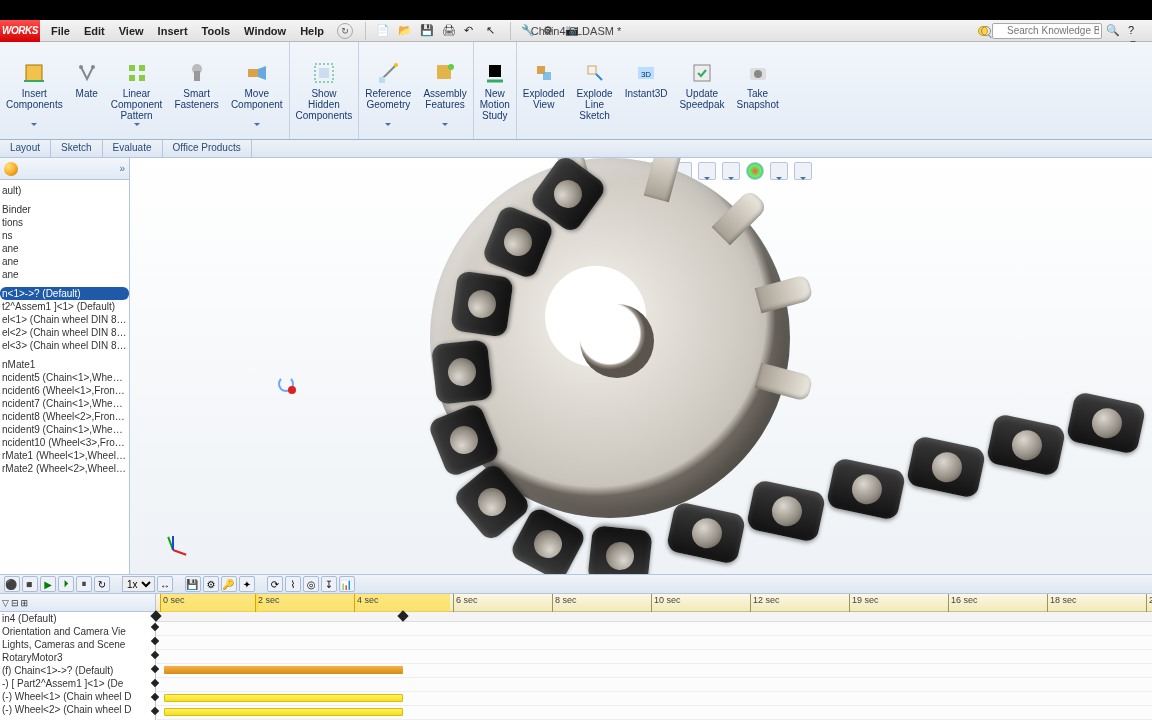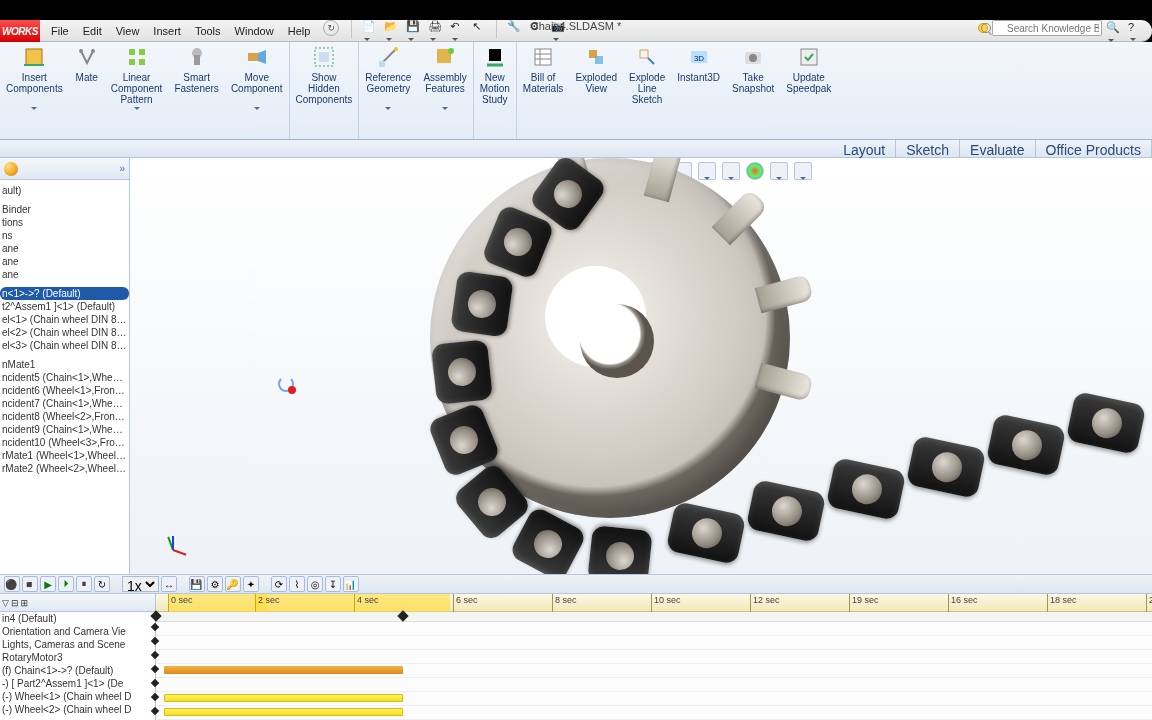--- a/index.html
+++ b/index.html
@@ -1,27 +1,27 @@
 <!DOCTYPE html>
 <html><head>
 <meta charset="utf-8">
 <style>
 * { box-sizing: border-box; margin: 0; padding: 0; font-family: "Segoe UI", Tahoma, sans-serif; }
 html, body { width: 1152px; height: 720px; overflow: hidden; background: #000; }
 
 .titlebar { position: absolute; top: 0; left: 0; right: 0; height: 20px; background: #000; }
 
 .menubar { position: absolute; top: 20px; left: 0; right: 0; height: 22px;
-  background: linear-gradient(#f4f4f4,#e2e2e2); display: flex; 
-  border-bottom: 1px solid #b8b8b8; font-size: 11px; color: #222; border-radius: 11px; }
+  background: linear-gradient(#f4f4f4,#e2e2e2); display: flex; align-items: center;
+  border-bottom: 1px solid #b8b8b8; font-size: 11px; color: #222; }
 .menubar .logo { width: 40px; height: 22px; display: flex; align-items: center; justify-content: center;
   background: linear-gradient(#ff4d4d,#d40000); color: #fff; font-weight: bold; font-style: italic;
   font-size: 10px; letter-spacing: -0.5px; }
 .menubar .menu-items { display: flex; margin-left: 4px; }
-.menubar .menu-items span { padding: 0 7px; line-height: 22px; cursor: default; }
+.menubar .menu-items span { padding: 0 7px; line-height: 22px; cursor: default; font-weight: bold; }
 .menubar .q { width: 16px; height: 16px; border: 1px solid #aaa; border-radius: 50%;
   display: flex; align-items: center; justify-content: center; font-size: 9px; margin: 0 6px; color: #555; }
 .menubar .sep { width: 1px; height: 18px; background: #c4c4c4; margin: 0 6px; }
 .menubar .toolbtn { width: 14px; height: 14px; margin: 0 4px; display: inline-block; }
 .menubar .toolbtn.drop::after { content: ""; display: inline-block; border-left: 3px solid transparent;
   border-right: 3px solid transparent; border-top: 3px solid #555; margin-left: 2px; vertical-align: 2px; }
 .menubar .doc-title { position: absolute; left: 50%; transform: translateX(-50%); color: #444; }
 .menubar .search { position: absolute; right: 6px; display: flex; align-items: center; }
 .menubar .search .sbox { width: 110px; height: 16px; border: 1px solid #a8a8a8; background: #fff;
   font-size: 10px; padding: 0 2px 0 14px; border-radius: 2px; }
@@ -29,30 +29,30 @@
   border-radius: 50%; }
 .menubar .search .mag::after { content: ""; position: absolute; width: 4px; height: 1px; background: #888;
   bottom: -2px; right: -2px; transform: rotate(45deg); }
 .menubar .search .bulb { width: 10px; height: 10px; border-radius: 50%; background: #ffd24d;
   border: 1px solid #c9a000; margin-right: 4px; }
 
 .ribbon { position: absolute; top: 42px; left: 0; right: 0; height: 98px;
   background: linear-gradient(#f2f6fb,#e4ecf6); border-bottom: 1px solid #9db6d4; display: flex; }
 .ribbon .group-divider { width: 1px; background: #c3d2e6; }
 .rbtn { display: flex; flex-direction: column; align-items: center; justify-content: flex-start;
-  padding: 4px 6px 2px; font-size: 10px; color: #1a3a6e; text-align: center; line-height: 11px; }
+  padding: 20px 6px 2px; font-size: 10px; color: #1a3a6e; text-align: center; line-height: 11px; }
 .rbtn .icon { width: 24px; height: 24px; display: flex; align-items: center; justify-content: center;
   margin-bottom: 2px; }
 .rbtn .label { min-height: 33px; display: flex; align-items: flex-start; }
 .rbtn .hasdrop::after { content: ""; display: block; width: 0; height: 0; margin: 2px auto 0;
   border-left: 3px solid transparent; border-right: 3px solid transparent; border-top: 3px solid #4b6ea2; }
 
 .subtabs { position: absolute; top: 140px; left: 0; right: 0; height: 18px;
   background: linear-gradient(#eef2f7,#dce6f2); border-bottom: 1px solid #b4c6de;
-  display: flex; font-size: 14px; justify-content: flex-end; }
+  display: flex; font-size: 10px; }
 .subtabs .tab { padding: 2px 10px; border-right: 1px solid #b4c6de; color: #2a4a7a; cursor: default; }
 
 .feature-mgr { position: absolute; top: 158px; left: 0; width: 130px; bottom: 146px;
   background: #fff; border-right: 1px solid #b4c6de; font-size: 10px; color: #333;
   display: flex; flex-direction: column; }
 .fm-head { height: 22px; background: linear-gradient(#f4f7fb,#e0e9f4); border-bottom: 1px solid #b4c6de;
   display: flex; align-items: center; padding: 0 4px; }
 .fm-head .orb { width: 14px; height: 14px; border-radius: 50%;
   background: radial-gradient(circle at 30% 30%, #ffe27a, #f5a623 60%, #c06a00); }
 .fm-head .expand { margin-left: auto; font-size: 10px; color: #4b6ea2; }
@@ -101,21 +101,21 @@
 .chain-right .roller::after { left: 22px; top: 10px; width: 30px; height: 30px; }
 
 
 .motion-toolbar { position: absolute; left: 0; right: 0; bottom: 126px; height: 20px;
   background: linear-gradient(#f0f3f8,#dde6f1); border-top: 1px solid #b4c6de;
   border-bottom: 1px solid #b4c6de; display: flex; align-items: center; gap: 2px;
   padding-left: 4px; font-size: 10px; }
 .motion-toolbar .mb { width: 16px; height: 16px; background: #eef2f8; border: 1px solid #a8bcd8;
   border-radius: 2px; display: flex; align-items: center; justify-content: center; }
 .motion-toolbar .play { color: #0a7d0a; }
-.motion-toolbar select { font-size: 14px; height: 16px; border: 1px solid #a8bcd8; }
+.motion-toolbar select { font-size: 10px; height: 16px; border: 1px solid #a8bcd8; }
 .motion-toolbar .spacer { width: 8px; }
 
 .motion-tree { position: absolute; left: 0; bottom: 0; width: 156px; top: 594px;
   background: #fff; border-right: 1px solid #b4c6de; font-size: 10px; color: #333; }
 .motion-tree .node { padding: 1px 2px; white-space: nowrap; overflow: hidden; text-overflow: ellipsis; }
 
 .timeline { position: absolute; left: 156px; right: 0; bottom: 0; top: 594px;
   background: #fcfcfc; font-size: 9px; color: #444; }
 .ruler { position: absolute; top: 0; left: 0; right: 0; height: 18px;
   background: linear-gradient(#fbf7e6,#f2eab8); border-bottom: 1px solid #c8c090; }
@@ -283,31 +283,20 @@
         </svg>
       </div>
       <div class="label">
         <span>New<br>Motion<br>Study</span>
       </div>
     </div>
     <div class="group-divider"></div>
     <div class="rbtn">
       <div class="icon">
         <svg class="icon" viewBox="0 0 24 24">
-          <rect x="4" y="4" width="16" height="16" fill="#fff" stroke="#888"></rect>
-          <path d="M4 9h16M4 14h16M9 4v16" stroke="#888"></path>
-        </svg>
-      </div>
-      <div class="label">
-        <span>Bill of<br>Materials</span>
-      </div>
-    </div>
-    <div class="rbtn">
-      <div class="icon">
-        <svg class="icon" viewBox="0 0 24 24">
           <rect x="5" y="5" width="8" height="8" fill="#d9a24a"></rect>
           <rect x="11" y="11" width="8" height="8" fill="#5ad" opacity=".7"></rect>
         </svg>
       </div>
       <div class="label">
         <span>Exploded<br>View</span>
       </div>
     </div>
     <div class="rbtn">
       <div class="icon">
@@ -327,37 +316,37 @@
           <text x="12" y="16" font-size="8" text-anchor="middle" fill="#036">3D</text>
         </svg>
       </div>
       <div class="label">
         <span>Instant3D</span>
       </div>
     </div>
     <div class="rbtn">
       <div class="icon">
         <svg class="icon" viewBox="0 0 24 24">
+          <rect x="4" y="4" width="16" height="16" fill="#eee" stroke="#888"></rect>
+          <path d="M8 12l3 3 5-6" stroke="#3a6" stroke-width="2" fill="none"></path>
+        </svg>
+      </div>
+      <div class="label">
+        <span>Update<br>Speedpak</span>
+      </div>
+    </div>
+    <div class="rbtn">
+      <div class="icon">
+        <svg class="icon" viewBox="0 0 24 24">
           <rect x="4" y="7" width="16" height="12" rx="2" fill="#ddd"></rect>
           <circle cx="12" cy="13" r="4" fill="#888"></circle>
         </svg>
       </div>
       <div class="label">
         <span>Take<br>Snapshot</span>
-      </div>
-    </div>
-    <div class="rbtn">
-      <div class="icon">
-        <svg class="icon" viewBox="0 0 24 24">
-          <rect x="4" y="4" width="16" height="16" fill="#eee" stroke="#888"></rect>
-          <path d="M8 12l3 3 5-6" stroke="#3a6" stroke-width="2" fill="none"></path>
-        </svg>
-      </div>
-      <div class="label">
-        <span>Update<br>Speedpak</span>
       </div>
     </div>
   </div>
 
 <div class="subtabs">
   <div class="tab">Layout</div>
   <div class="tab">Sketch</div>
   <div class="tab">Evaluate</div>
   <div class="tab">Office Products</div>
 </div>
@@ -482,21 +471,21 @@
     <div class="node">Lights, Cameras and Scene</div>
     <div class="node">RotaryMotor3</div>
     <div class="node">(f) Chain&lt;1&gt;-&gt;? (Default)</div>
     <div class="node">-) [ Part2^Assem1 ]&lt;1&gt; (De</div>
     <div class="node">(-) Wheel&lt;1&gt; (Chain wheel D</div>
     <div class="node">(-) Wheel&lt;2&gt; (Chain wheel D</div>
   </div>
 
 <div class="timeline">
   <div class="ruler" id="ruler">
-      <div class="tick active" style="left: 12px; width: 99px;">0 sec</div>
+      <div class="tick active" style="left: 4px; width: 99px;">0 sec</div>
       <div class="tick active" style="left: 99px; width: 99px;">2 sec</div>
       <div class="tick active" style="left: 198px; width: 96px;">4 sec</div>
       <div class="tick" style="left: 297px; width: 99px;">6 sec</div>
       <div class="tick" style="left: 396px; width: 99px;">8 sec</div>
       <div class="tick" style="left: 495px; width: 99px;">10 sec</div>
       <div class="tick" style="left: 594px; width: 99px;">12 sec</div>
       <div class="tick" style="left: 693px; width: 99px;">19 sec</div>
       <div class="tick" style="left: 792px; width: 99px;">16 sec</div>
       <div class="tick" style="left: 891px; width: 99px;">18 sec</div>
       <div class="tick" style="left: 990px; width: 99px;">20</div>

